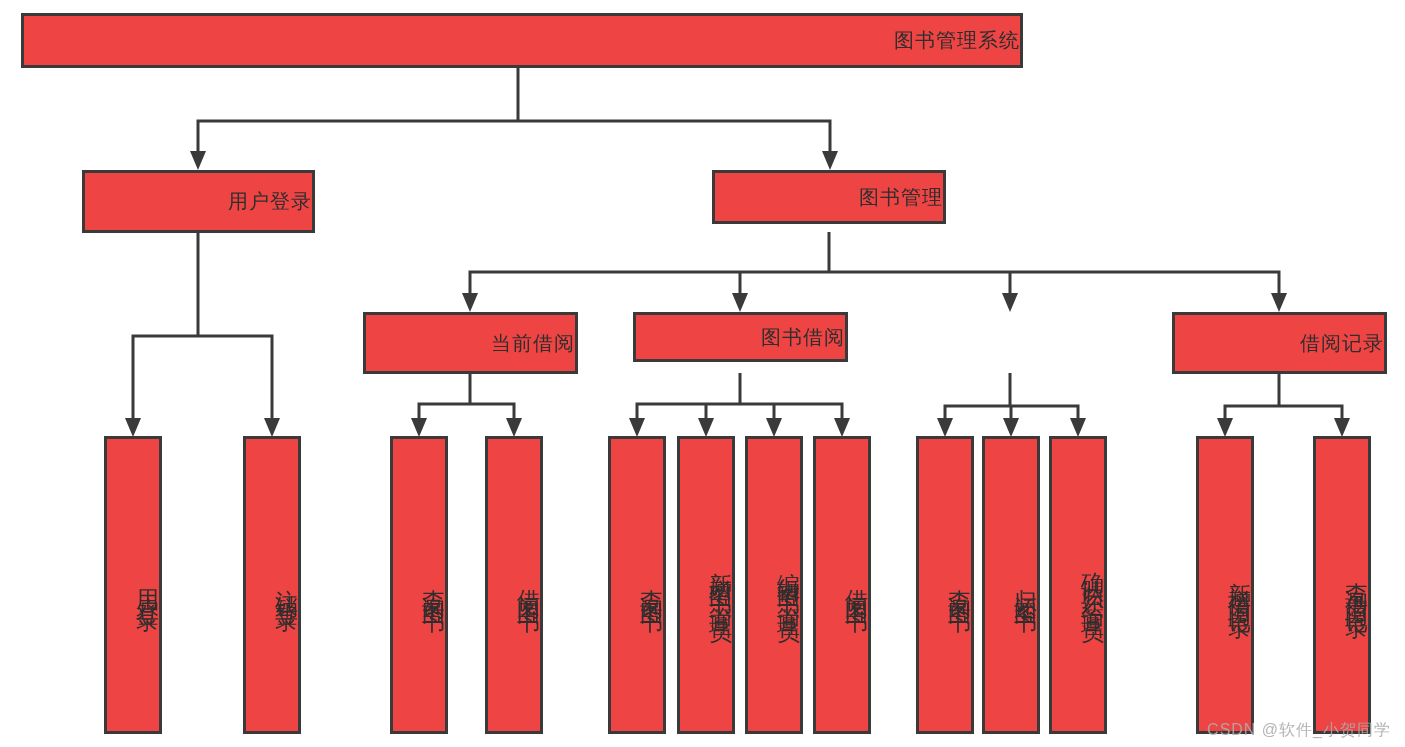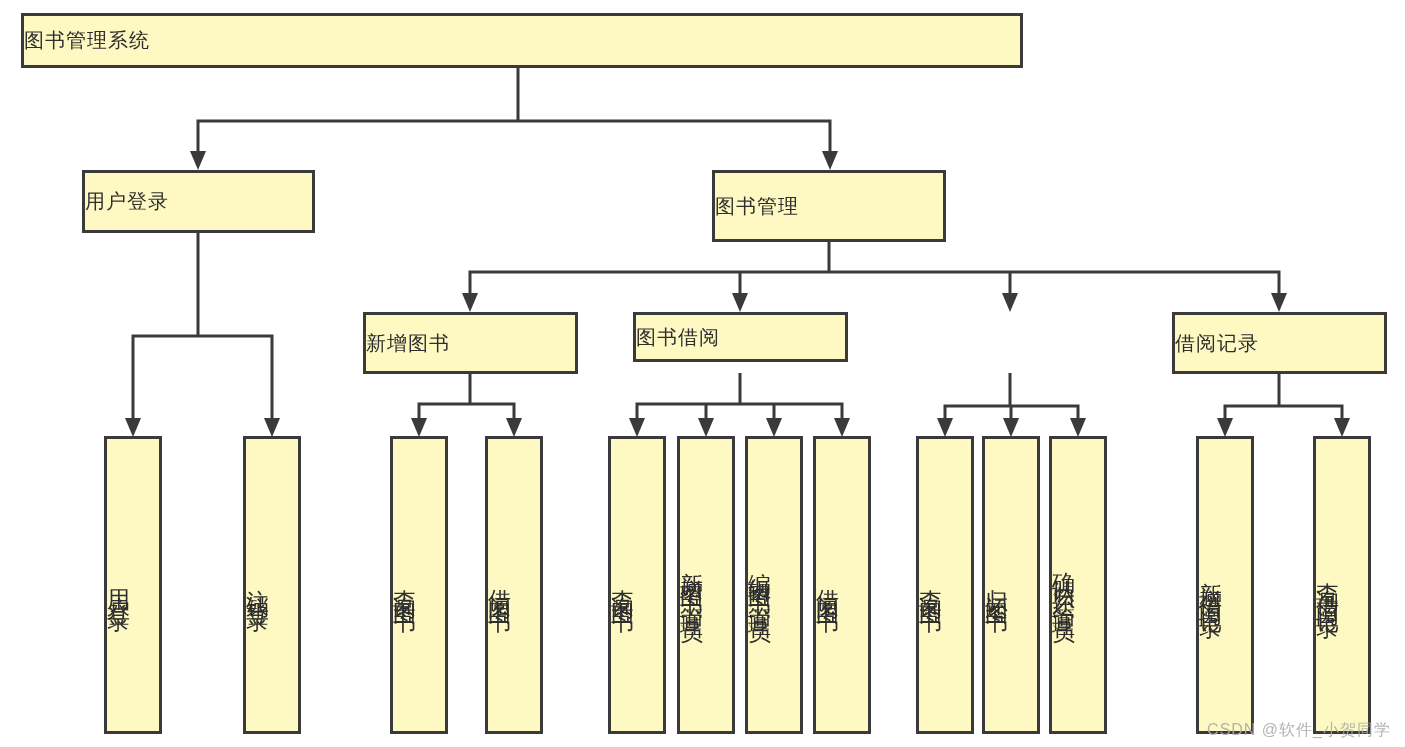--- a/index.html
+++ b/index.html
@@ -20,24 +20,24 @@
     left: 0;
     top: 0;
     width: 1405px;
     height: 747px;
     pointer-events: none;
   }
   .node {
     position: absolute;
     box-sizing: border-box;
     border: 3px solid #3a3a3a;
-    background: #fef9c3;
+    background: #ef4444;
     display: flex;
     align-items: center;
-    justify-content: flex-start;
+    justify-content: flex-end;
     color: #2e2e2e;
     font-size: 20px;
     letter-spacing: 1px;
     z-index: 2;
   }
   .node.leaf {
     top: 436px;
     width: 58px;
     height: 298px;
   }
@@ -106,26 +106,26 @@
     </g>
   </svg>
 
   <div class="node" style="left:21px; top:13px; width:1002px; height:55px;">
     <span>图书管理系统</span>
   </div>
 
   <div class="node" style="left:82px; top:170px; width:233px; height:63px;">
     <span>用户登录</span>
   </div>
-  <div class="node" style="left:712px; top:170px; width:234px; height:72px;">
+  <div class="node" style="left:712px; top:170px; width:234px; height:54px;">
     <span>图书管理</span>
   </div>
 
   <div class="node" style="left:363px; top:312px; width:215px; height:62px;">
-    <span>新增图书</span>
+    <span>当前借阅</span>
   </div>
   <div class="node" style="left:633px; top:312px; width:215px; height:50px;">
     <span>图书借阅</span>
   </div>
   <div class="node" style="left:1172px; top:312px; width:215px; height:62px;">
     <span>借阅记录</span>
   </div>
 
   <div class="node leaf" style="left:104px;">
     <span class="vtext">用户登录</span>

